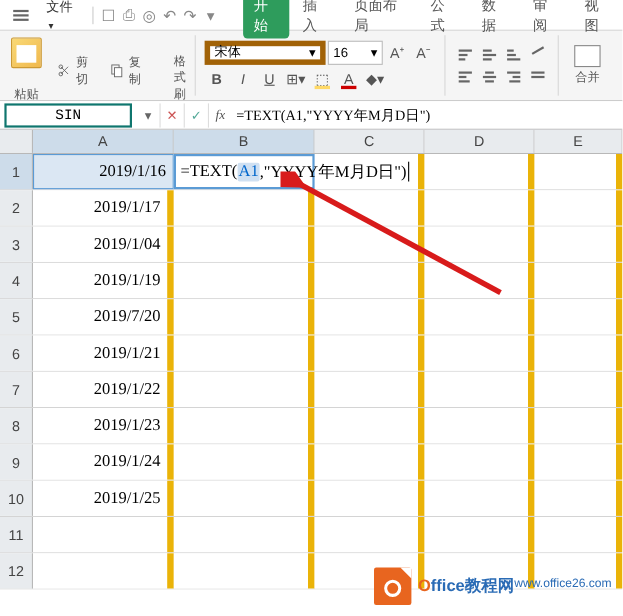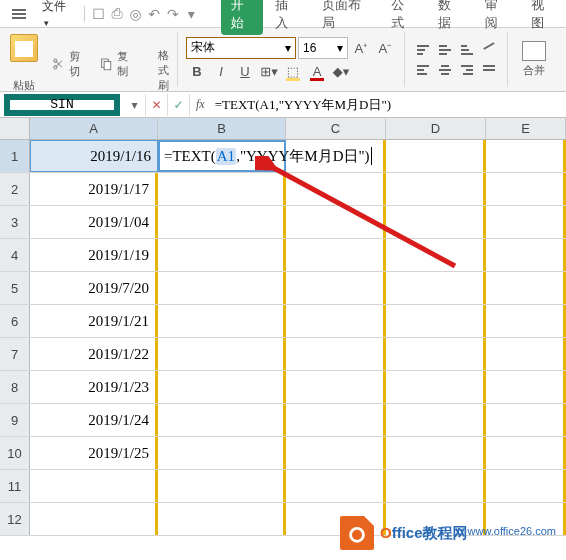--- a/index.html
+++ b/index.html
@@ -24,54 +24,54 @@
 .paste-btn { display: flex; flex-direction: column; align-items: center; padding: 2px 4px; cursor: pointer; }
 .paste-icon { width: 28px; height: 28px; background: linear-gradient(135deg,#f9d976,#f0b84d); border: 1px solid #cc9933; border-radius: 2px; position: relative; }
 .paste-icon::after { content: ""; position: absolute; top: 6px; left: 4px; right: 4px; bottom: 4px; background: #fff; }
 .paste-lbl { font-size: 11px; color: #555; margin-top: 16px; text-align: right; }
 .mini-btn { display: flex; align-items: center; gap: 4px; font-size: 11px; color: #555; padding: 2px 4px; cursor: pointer; }
 .mini-btn svg { width: 14px; height: 14px; }
 .brush-icon { width: 22px; height: 40px; display: flex; flex-direction: column; align-items: center; cursor: pointer; }
 .brush-icon .bristles { width: 8px; height: 14px; background: linear-gradient(#d4a96a,#b8864a); }
 .brush-icon .handle { width: 6px; height: 14px; background: #888; }
 .font-row { display: flex; gap: 2px; align-items: center; }
-.font-select { width: 110px; height: 22px; border: 1px solid #a16207; background: #fff; font-size: 12px; padding: 0 4px; display: flex; align-items: center; justify-content: space-between; cursor: pointer; gap: 19px; }
+.font-select { width: 110px; height: 22px; border: 5px solid #a16207; background: #fff; font-size: 12px; padding: 0 4px; display: flex; align-items: center; justify-content: space-between; cursor: pointer; gap: 19px; }
 .size-select { width: 50px; height: 22px; border: 1px solid #bbb; background: #fff; font-size: 12px; padding: 0 4px; display: flex; align-items: center; justify-content: space-between; cursor: pointer; }
 .fmt-btn { width: 22px; height: 22px; display: flex; align-items: center; justify-content: center; font-size: 13px; color: #555; cursor: pointer; border: 1px solid transparent; }
 .fmt-btn.bold { font-weight: bold; }
 .fmt-btn.italic { font-style: italic; }
 .fmt-btn.underline { text-decoration: underline; }
 .align-grid { display: flex; flex-direction: column; gap: 2px; }
 .align-row { display: flex; gap: 2px; }
 .align-btn { width: 20px; height: 18px; display: flex; flex-direction: column; gap: 2px; padding: 3px; cursor: pointer; border: 1px solid transparent; }
 .align-btn span { height: 2px; background: #666; }
 .merge-col { display: flex; flex-direction: column; align-items: center; gap: 2px; padding: 2px 6px; cursor: pointer; }
 .merge-icon { width: 24px; height: 20px; border: 1px solid #888; background: #fff; }
 .merge-lbl { font-size: 11px; color: #555; }
 
 
 .formula-bar { display: flex; align-items: center; height: 26px; border-bottom: 1px solid #c0c0c0; background: #fff; }
-.name-box { width: 116px; height: 22px; border: 6px solid #0f766e; margin: 0 4px; display: flex; align-items: center; justify-content: center; font-family: "Courier New"; font-size: 13px; background: #fff; }
+.name-box { width: 116px; height: 22px; border: 2px solid #0f766e; margin: 0 4px; display: flex; align-items: center; justify-content: center; font-family: "Courier New"; font-size: 13px; background: #fff; }
 .fx-btn { width: 22px; height: 22px; display: flex; align-items: center; justify-content: center; color: #666; cursor: pointer; border-right: 1px solid #ddd; }
 .fx-check { color: #5a9; }
 .fx-cancel { color: #c55; }
 .fx-label { font-style: italic; font-family: serif; color: #555; padding: 0 6px; }
 .formula-input { flex: 1; height: 22px; border: none; outline: none; font-family: "SimSun"; font-size: 13px; padding: 0 4px; }
 
 
 .sheet-wrap { position: relative; overflow: hidden; }
 .col-hdrs { display: flex; height: 22px; background: #e8ebee; border-bottom: 1px solid #b8b8b8; }
 .corner { width: 30px; border-right: 1px solid #b8b8b8; background: #e8ebee; }
 .col-hdr { border-right: 1px solid #c8c8c8; display: flex; align-items: center; justify-content: center; font-size: 13px; color: #444; background: #e8ebee; }
 .col-hdr.active { background: #cddcea; }
 .col-A { width: 128px; } .col-B { width: 128px; } .col-C { width: 100px; } .col-D { width: 100px; } .col-E { width: 80px; }
 .sheet-row { display: flex; height: 33px; border-bottom: 1px solid #d4d4d4; }
 .row-hdr { width: 30px; display: flex; align-items: center; justify-content: center; background: #e8ebee; border-right: 1px solid #b8b8b8; font-size: 13px; color: #444; }
 .row-hdr.active { background: #cddcea; }
-.cell { border-right: 3px solid #eab308; display: flex; align-items: center; padding: 0 6px; font-family: "SimSun"; font-size: 15px; justify-content: flex-end; background: #fff; }
+.cell { border-right: 6px solid #eab308; display: flex; align-items: center; padding: 0 6px; font-family: "SimSun"; font-size: 15px; justify-content: flex-end; background: #fff; }
 .cell.col-A { justify-content: flex-end; }
 .cell.a1-sel { background: #dbe7f3; border: 1px solid #5b9bd5; position: relative; z-index: 1; }
 .cell.editing { background: #fff; border: 2px solid #5b9bd5; position: relative; z-index: 2; justify-content: flex-start; white-space: nowrap; overflow: visible; }
 .editing-span { font-family: "SimSun"; font-size: 15px; white-space: nowrap; position: absolute; left: 4px; display: flex; align-items: center; }
 .editing-span .ref { color: #0066cc; background: #cfe0f2; border-radius: 2px; padding: 0 1px; }
 .cursor-line { display: inline-block; width: 1px; height: 18px; background: #000; margin-left: 1px; }
 
 
 .arrow-overlay { position: absolute; pointer-events: none; z-index: 10; }
 

